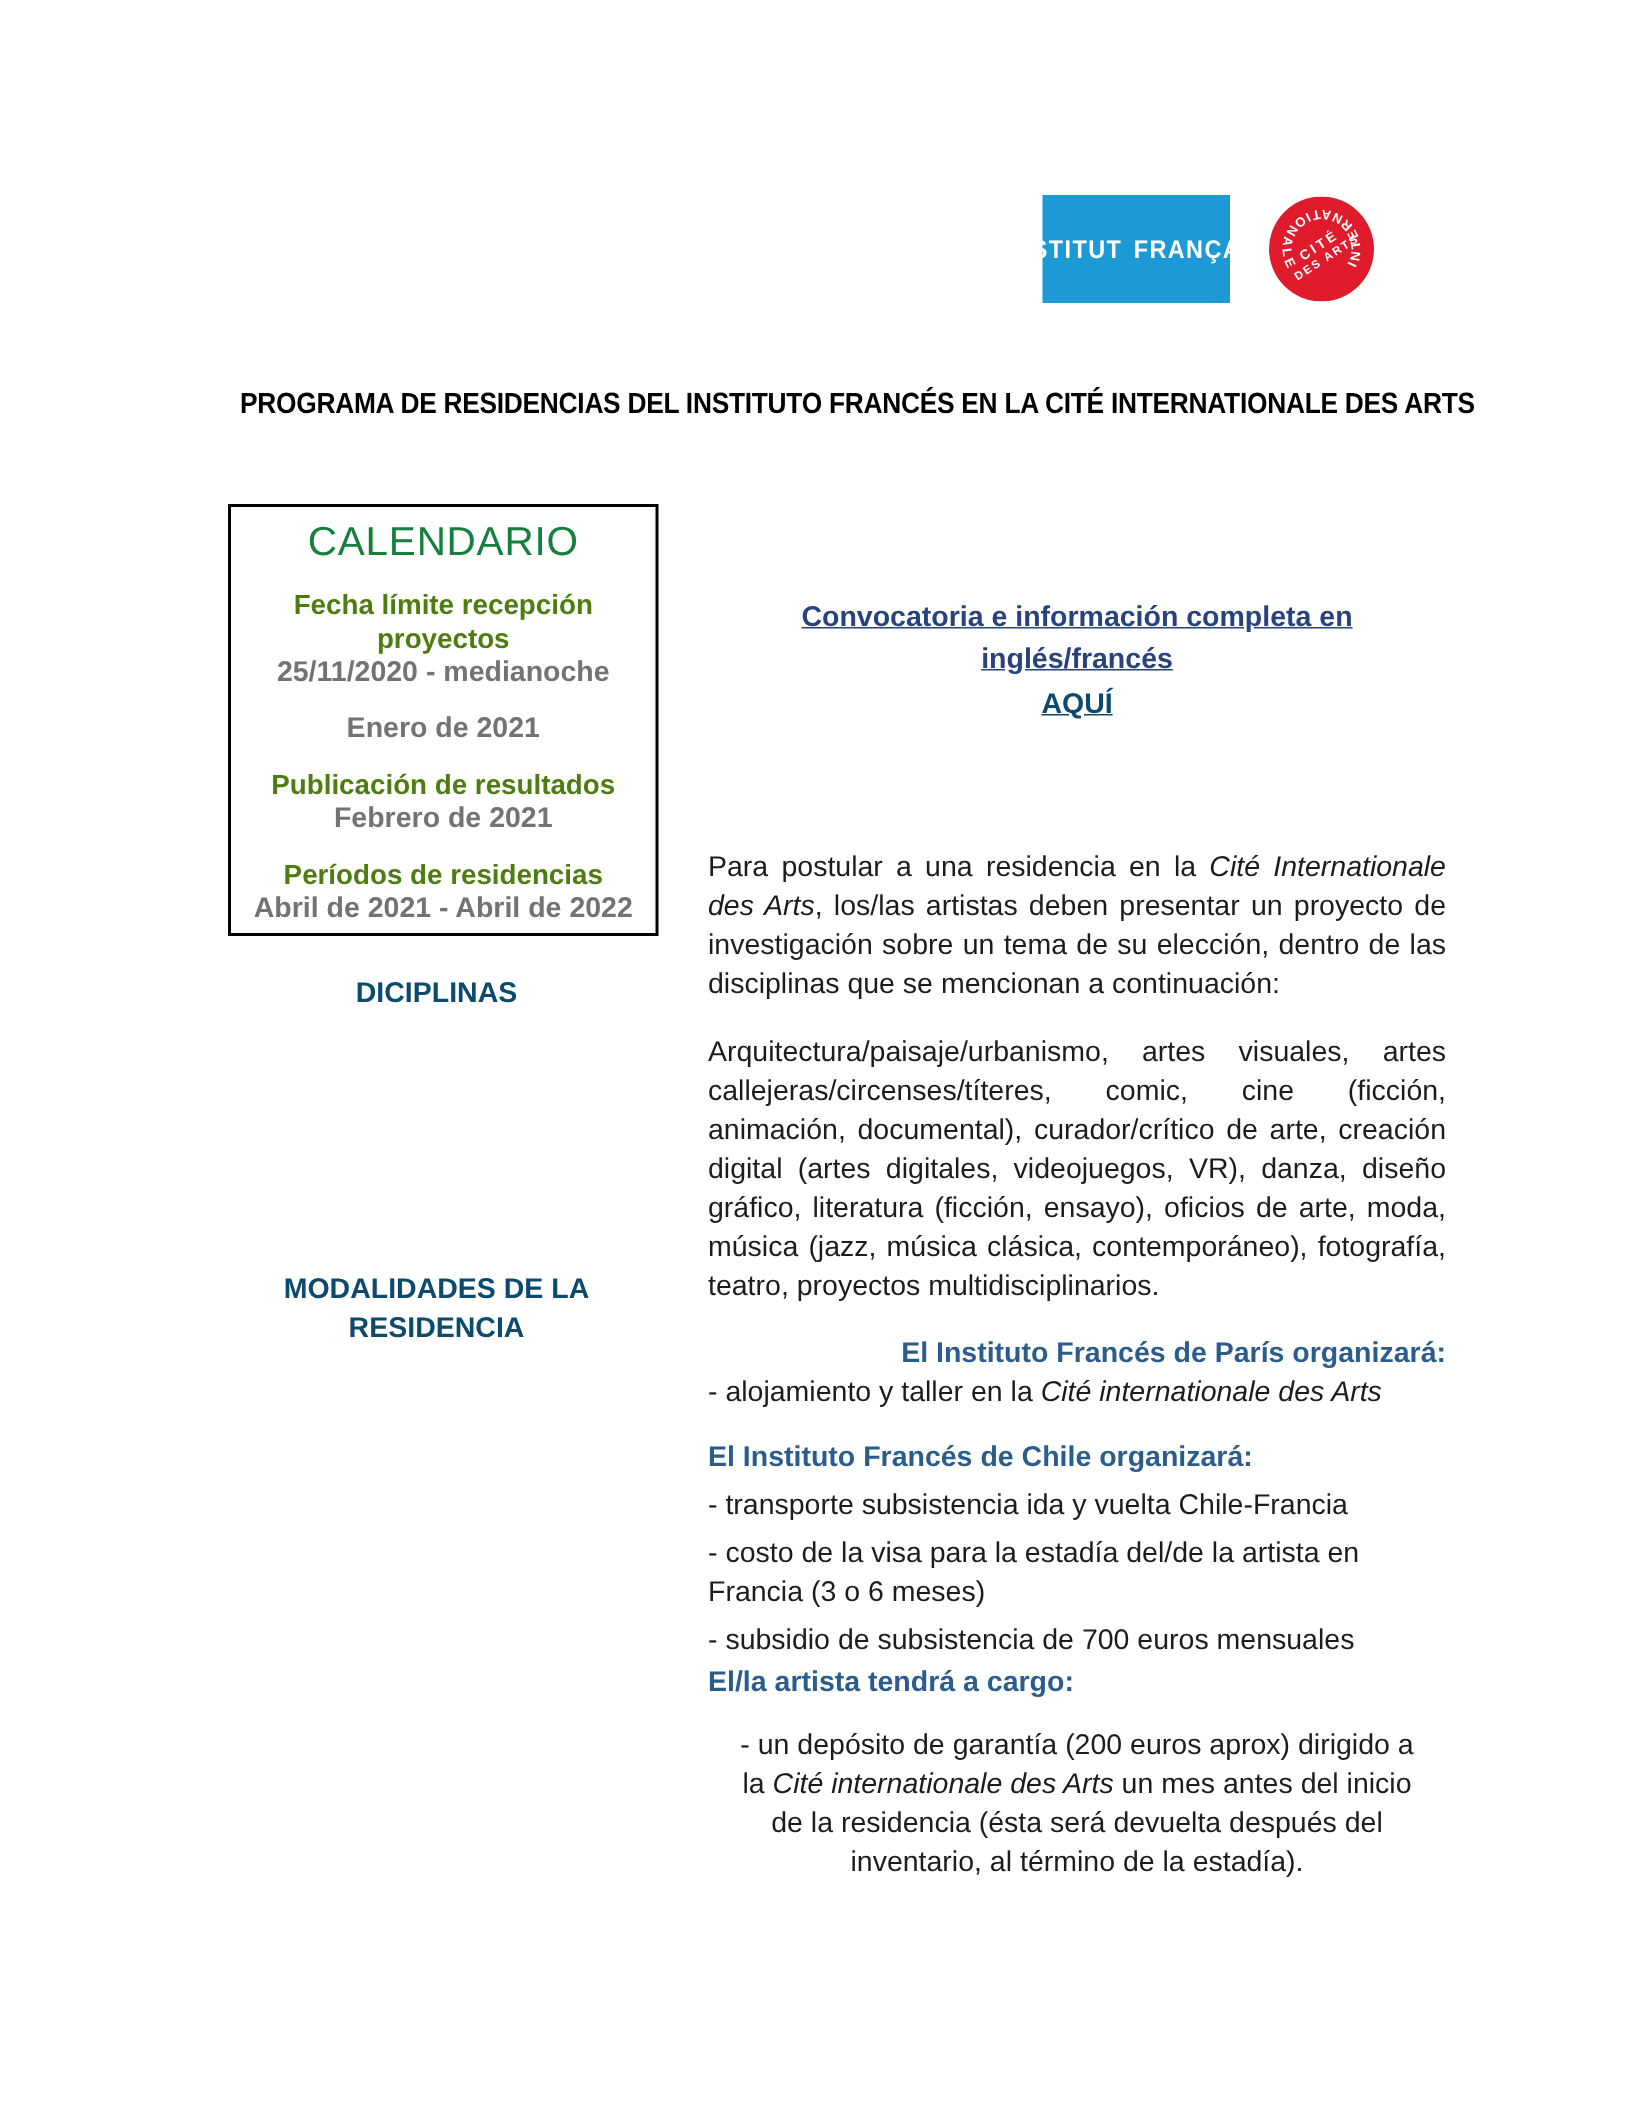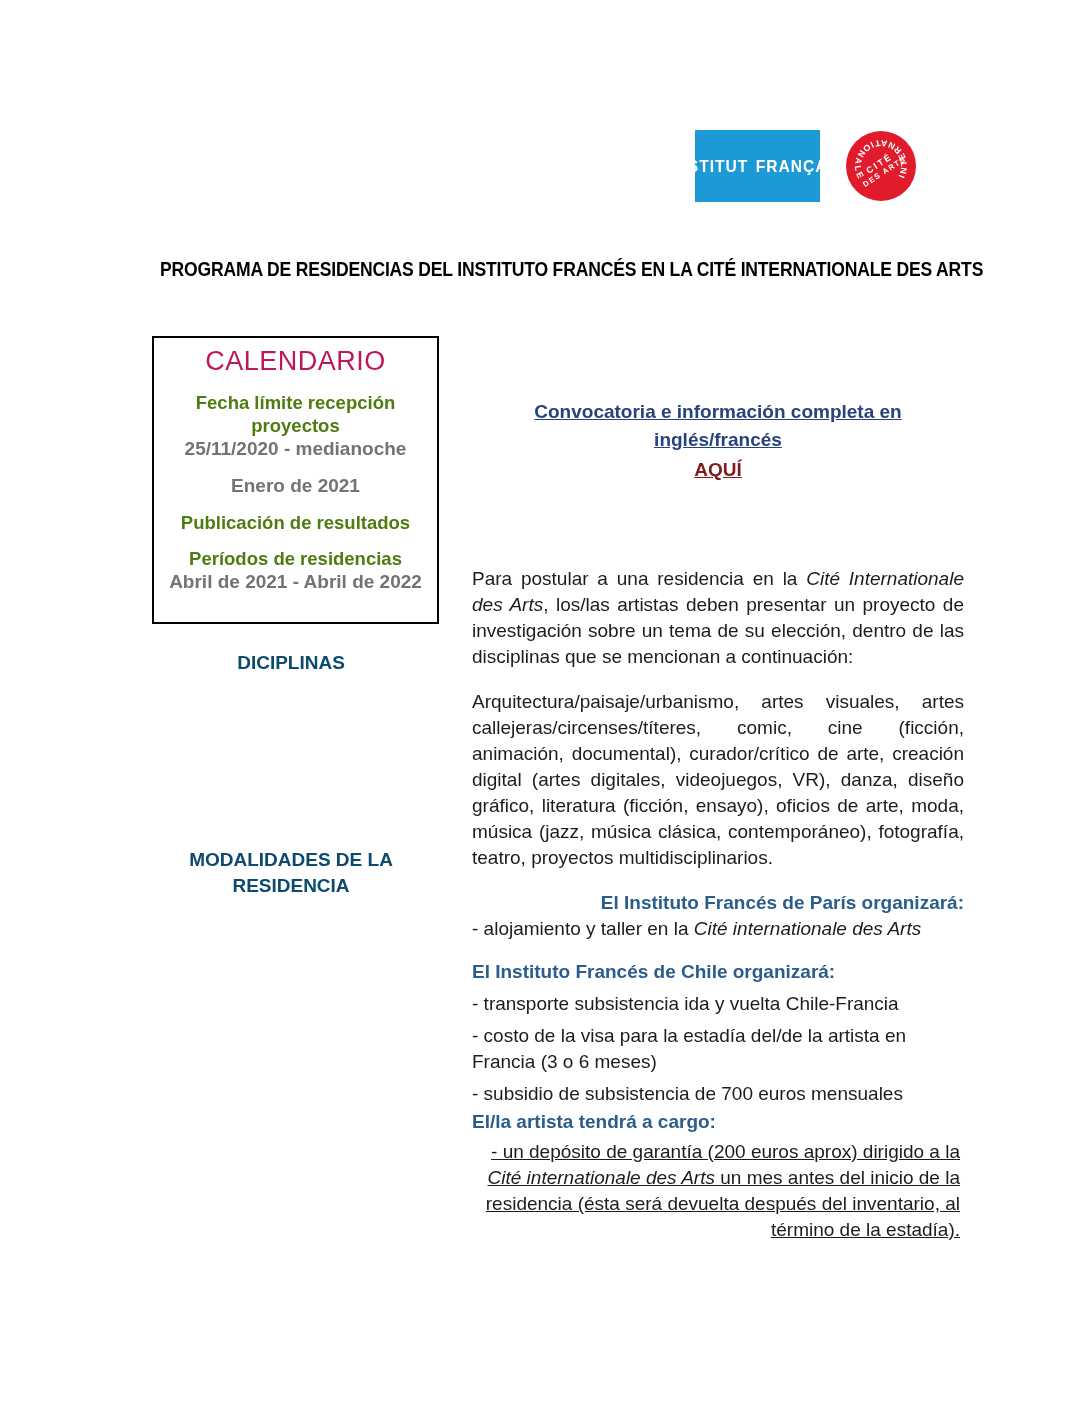--- a/index.html
+++ b/index.html
@@ -28,48 +28,48 @@
     font-size:19.5px;font-weight:800;color:#000000;
     white-space:nowrap;letter-spacing:-0.2px;
     transform:scaleX(0.9);transform-origin:left center;
   }
   
   .cal-box{
     position:absolute;left:152px;top:336px;width:287px;height:288px;
     border:2px solid #000000;text-align:center;box-sizing:border-box;
     padding-top:6px;
   }
-  .cal-title{color:#be185d;font-size:27px;font-weight:500;letter-spacing:0.5px;line-height:34px;}
+  .cal-title{color:#15803d;font-size:27px;font-weight:500;letter-spacing:0.5px;line-height:34px;}
   .cal-entry{margin-top:13px;}
   .cal-label{color:#4d7c0f;font-weight:700;font-size:18.5px;line-height:23px;}
   .cal-value{color:#737373;font-weight:700;font-size:19px;line-height:24px;text-align:center;}
   
   .side-label{
     position:absolute;left:152px;width:278px;text-align:center;
     color:#0c4a6e;font-weight:700;font-size:19px;line-height:26px;
   }
   .side-label.disciplines{top:650px;}
   .side-label.modalities{top:847px;}
   
   .right-col{
     position:absolute;left:472px;top:398px;width:492px;
     font-size:19px;line-height:26px;color:#1c1c1c;
   }
   .link-block{text-align:center;font-weight:700;}
   .link-line1{color:#27427c;text-decoration:underline;line-height:28px;display:inline-block;}
-  .link-line2{color:#7f1d1d;text-decoration:underline;line-height:28px;display:inline-block;margin-top:2px;}
+  .link-line2{color:#0c4a6e;text-decoration:underline;line-height:28px;display:inline-block;margin-top:2px;}
   .intro-par{margin-top:82px;text-align:justify;}
   .disc-par{margin-top:15px;text-align:justify;}
   .sec-head{color:#2a5d8c;font-weight:700;margin:0;}
   .sec-head.paris{margin-top:14px;text-align:right;}
   .sec-head.chile{margin-top:17px;}
   .sec-head.artist{margin-top:2px;}
   .item{margin:0;}
   .item.gap{margin-top:6px;}
-  .deposit-par{margin:4px;text-align:right;text-decoration:underline;}
+  .deposit-par{margin:16px;text-align:center;}
   .it{font-style:italic;}
 </style>
 </head>
 <body>
 
 <div class="page">
 
   <div class="logo-if">
     <span>INSTITUT</span>
     <span>FRANÇAIS</span>
@@ -95,20 +95,21 @@
     <div class="cal-title">CALENDARIO</div>
     <div class="cal-entry">
       <div class="cal-label">Fecha límite recepción proyectos</div>
       <div class="cal-value">25/11/2020 - medianoche</div>
     </div>
     <div class="cal-entry">
       <div class="cal-value">Enero de 2021</div>
     </div>
     <div class="cal-entry">
       <div class="cal-label">Publicación de resultados</div>
+      <div class="cal-value">Febrero de 2021</div>
     </div>
     <div class="cal-entry">
       <div class="cal-label">Períodos de residencias</div>
       <div class="cal-value">Abril de 2021 - Abril de 2022</div>
     </div>
   </div>
 
   <div class="side-label disciplines">DICIPLINAS</div>
   <div class="side-label modalities">MODALIDADES DE LA RESIDENCIA</div>
 

